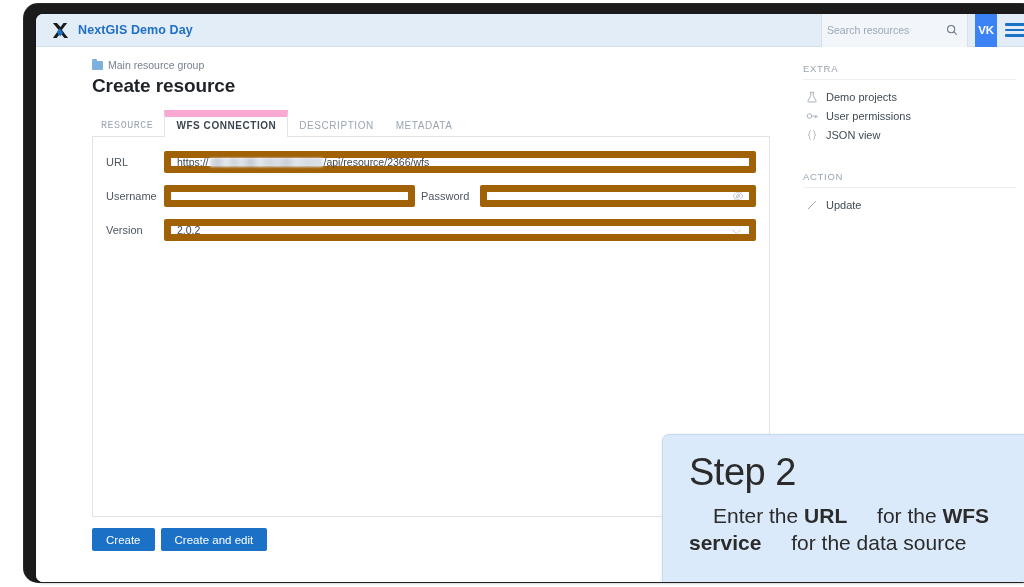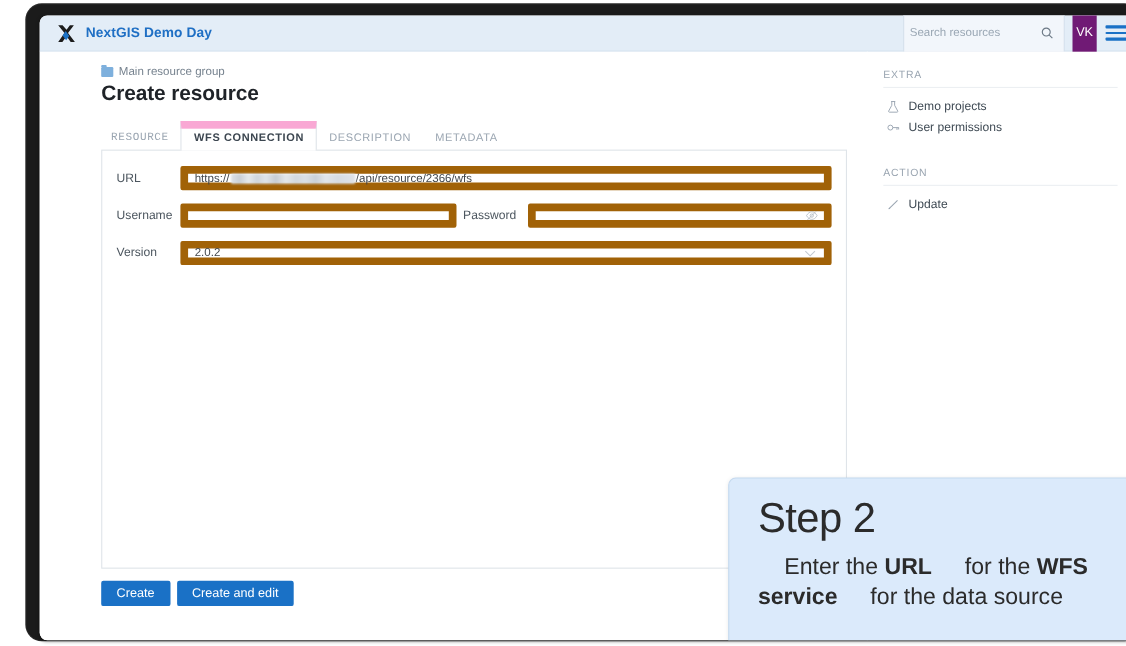--- a/index.html
+++ b/index.html
@@ -78,24 +78,24 @@
     font-family: "Liberation Sans", sans-serif;
   }
   .search-box input::placeholder { color: #9aa7b4; }
   .search-icon-btn {
     width: 24px; height: 100%;
     display: flex; align-items: center; justify-content: center;
     cursor: pointer;
   }
   .avatar {
     width: 22px; height: 37px;
-    background: #701a75;
+    background: #3b82f6;
     color: #ffffff;
     font-size: 11.5px;
-    font-weight: normal;
+    font-weight: bold;
     display: flex; align-items: center; justify-content: center;
     letter-spacing: -.2px;
   }
   .hamburger {
     width: 22px; height: 20px;
     display: flex; flex-direction: column;
     justify-content: center; gap: 3px;
     cursor: pointer;
     padding: 0 1px;
   }
@@ -460,20 +460,29 @@
             <svg width="12" height="12" viewBox="0 0 14 14">
               <circle cx="4" cy="7" r="2.6" fill="none" stroke="#9aa5b1" stroke-width="1"></circle>
               <line x1="6.6" y1="7" x2="13" y2="7" stroke="#9aa5b1" stroke-width="1"></line>
               <line x1="11" y1="7" x2="11" y2="9.4" stroke="#9aa5b1" stroke-width="1"></line>
               <line x1="12.8" y1="7" x2="12.8" y2="9" stroke="#9aa5b1" stroke-width="1"></line>
             </svg>
           </span>
           <span>User permissions</span>
         </div>
 
+        <div class="aside-item">
+          <span class="aside-icon">
+            <svg width="12" height="12" viewBox="0 0 14 14">
+              <path d="M5.4 1.8 C4 1.8 4 4 4 5.2 C4 6.4 2.6 7 2.6 7 C2.6 7 4 7.6 4 8.8 C4 10 4 12.2 5.4 12.2" fill="none" stroke="#9aa5b1" stroke-width="1"></path>
+              <path d="M8.6 1.8 C10 1.8 10 4 10 5.2 C10 6.4 11.4 7 11.4 7 C11.4 7 10 7.6 10 8.8 C10 10 10 12.2 8.6 12.2" fill="none" stroke="#9aa5b1" stroke-width="1"></path>
+            </svg>
+          </span>
+          <span>JSON view</span>
+        </div>
 
         <div class="aside-section-title action-title">ACTION</div>
 
         <div class="aside-item">
           <span class="aside-icon">
             <svg width="12" height="12" viewBox="0 0 14 14">
               <line x1="2.4" y1="11.6" x2="11.6" y2="2.4" stroke="#9aa5b1" stroke-width="1.1"></line>
               <path d="M2.1 12 L2.6 10.2 L3.9 11.5 Z" fill="#9aa5b1"></path>
             </svg>
           </span>

